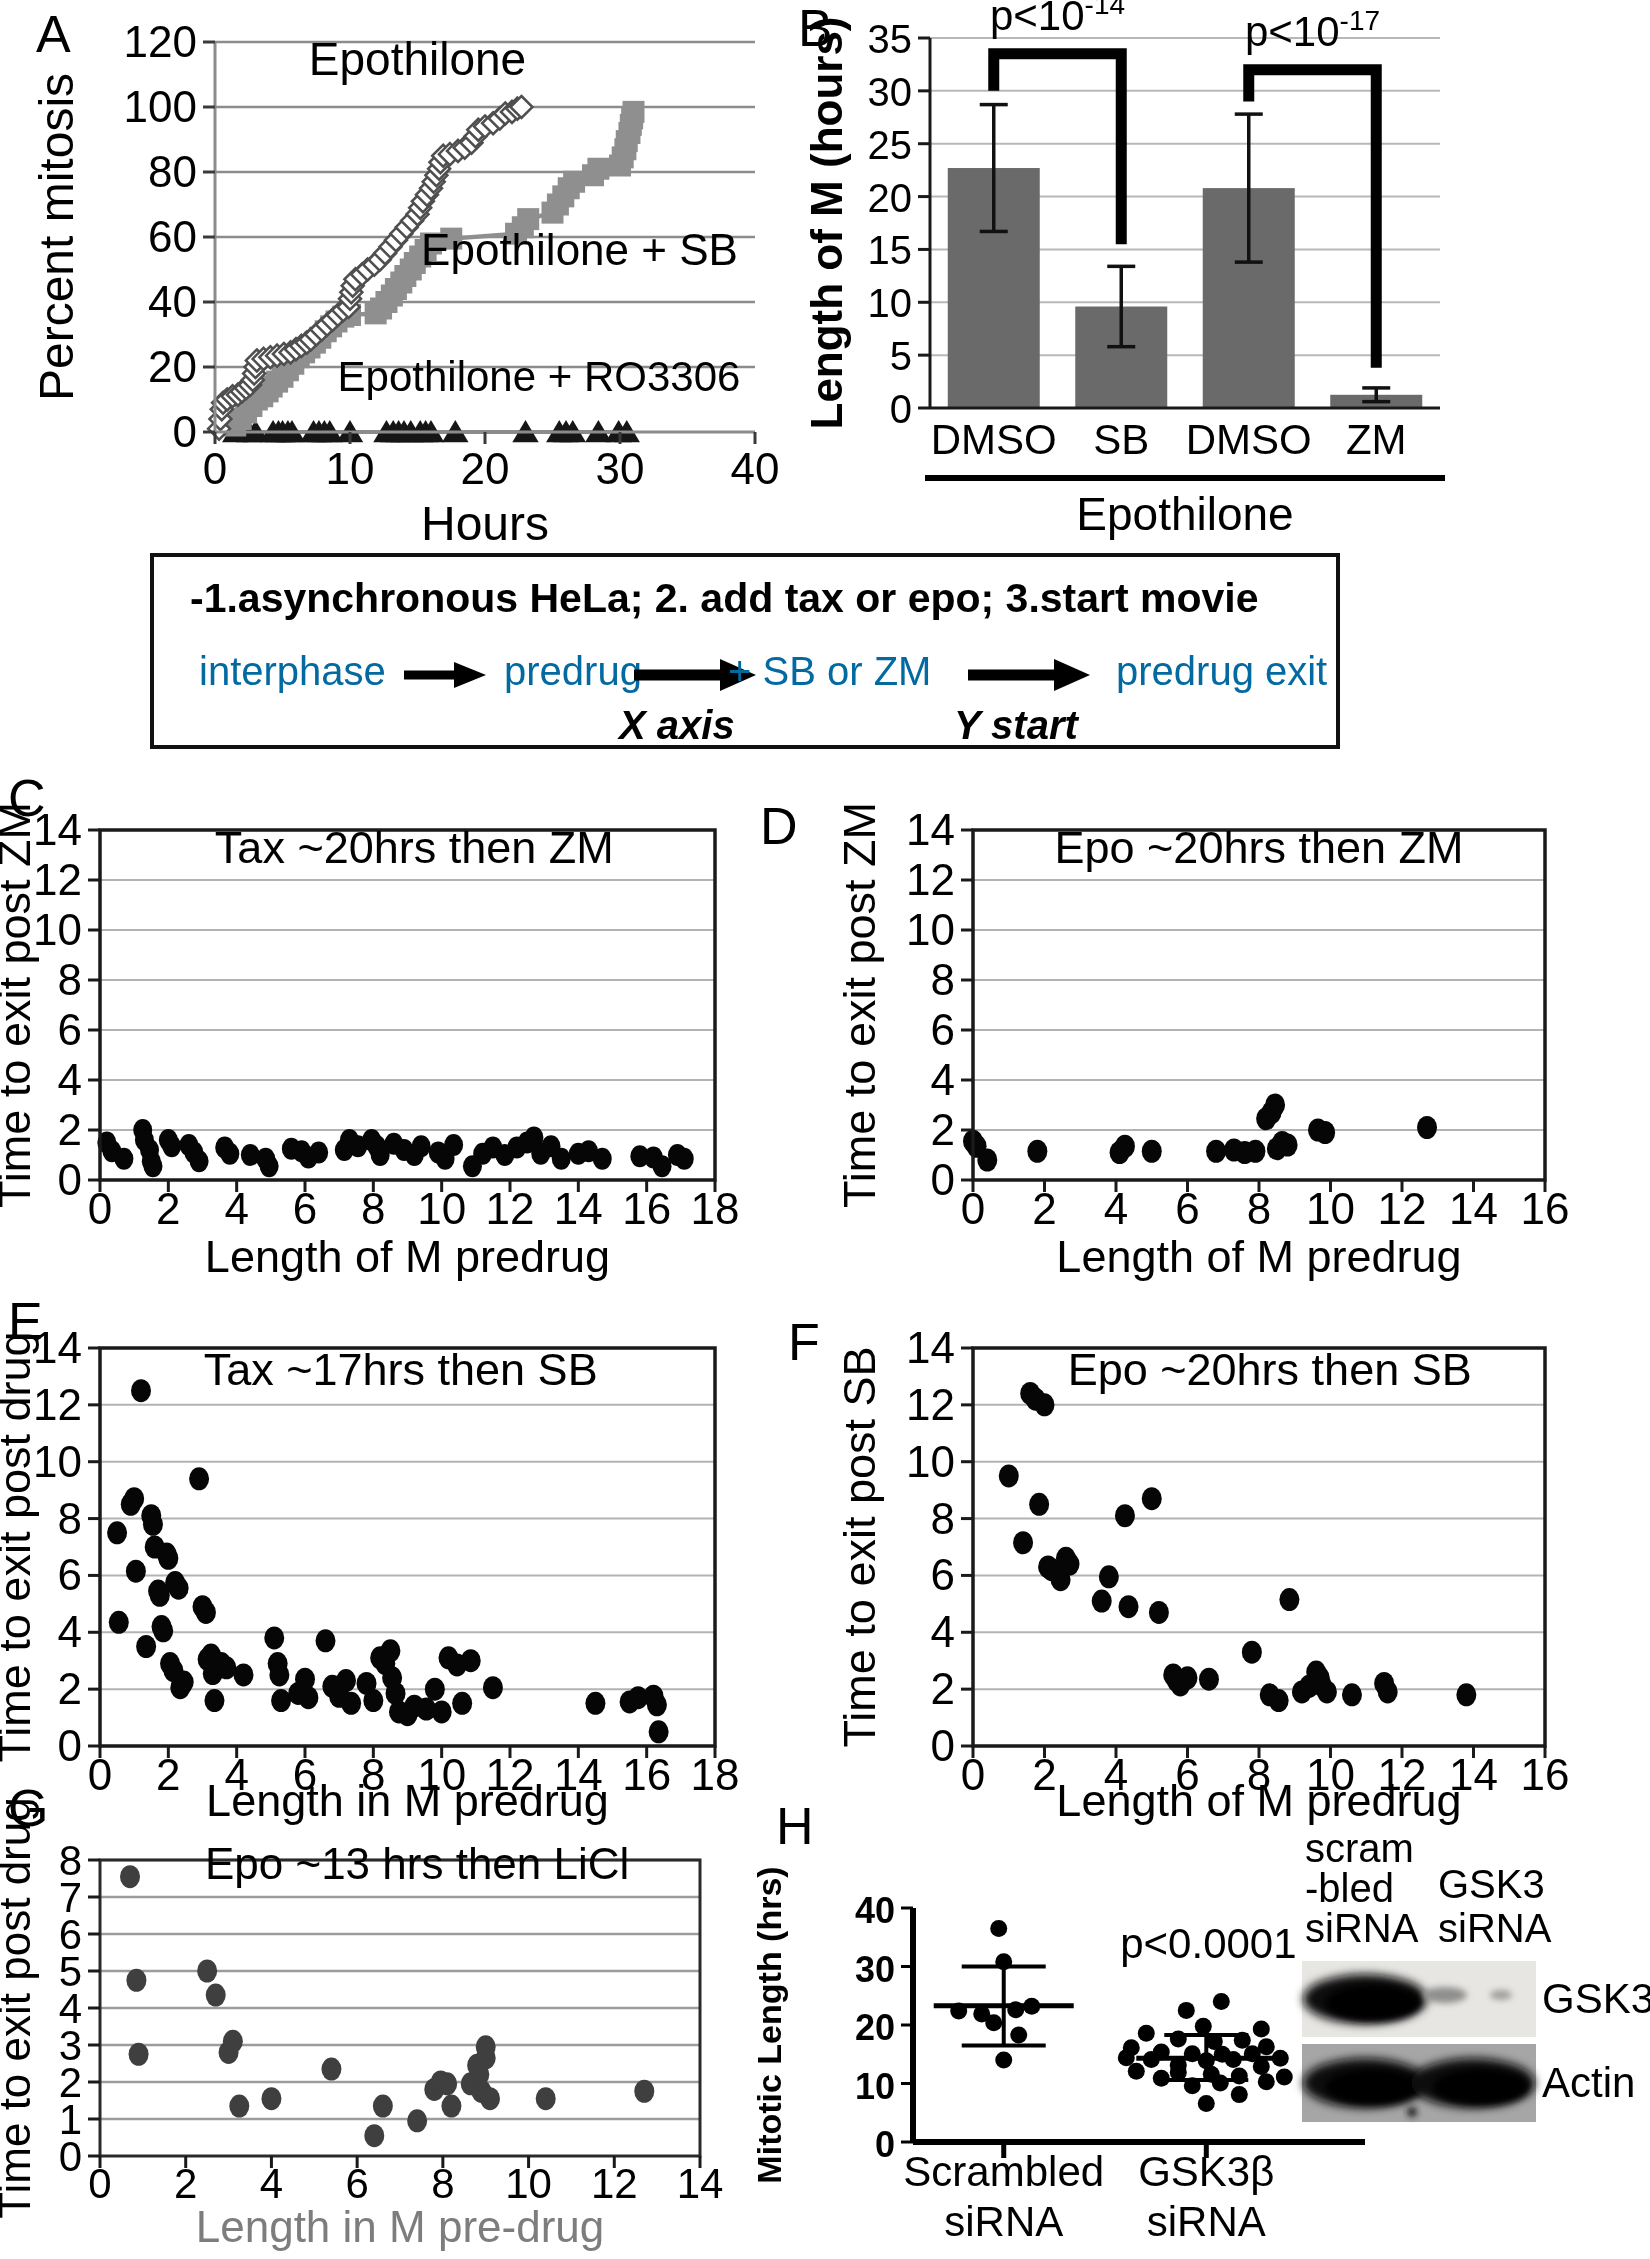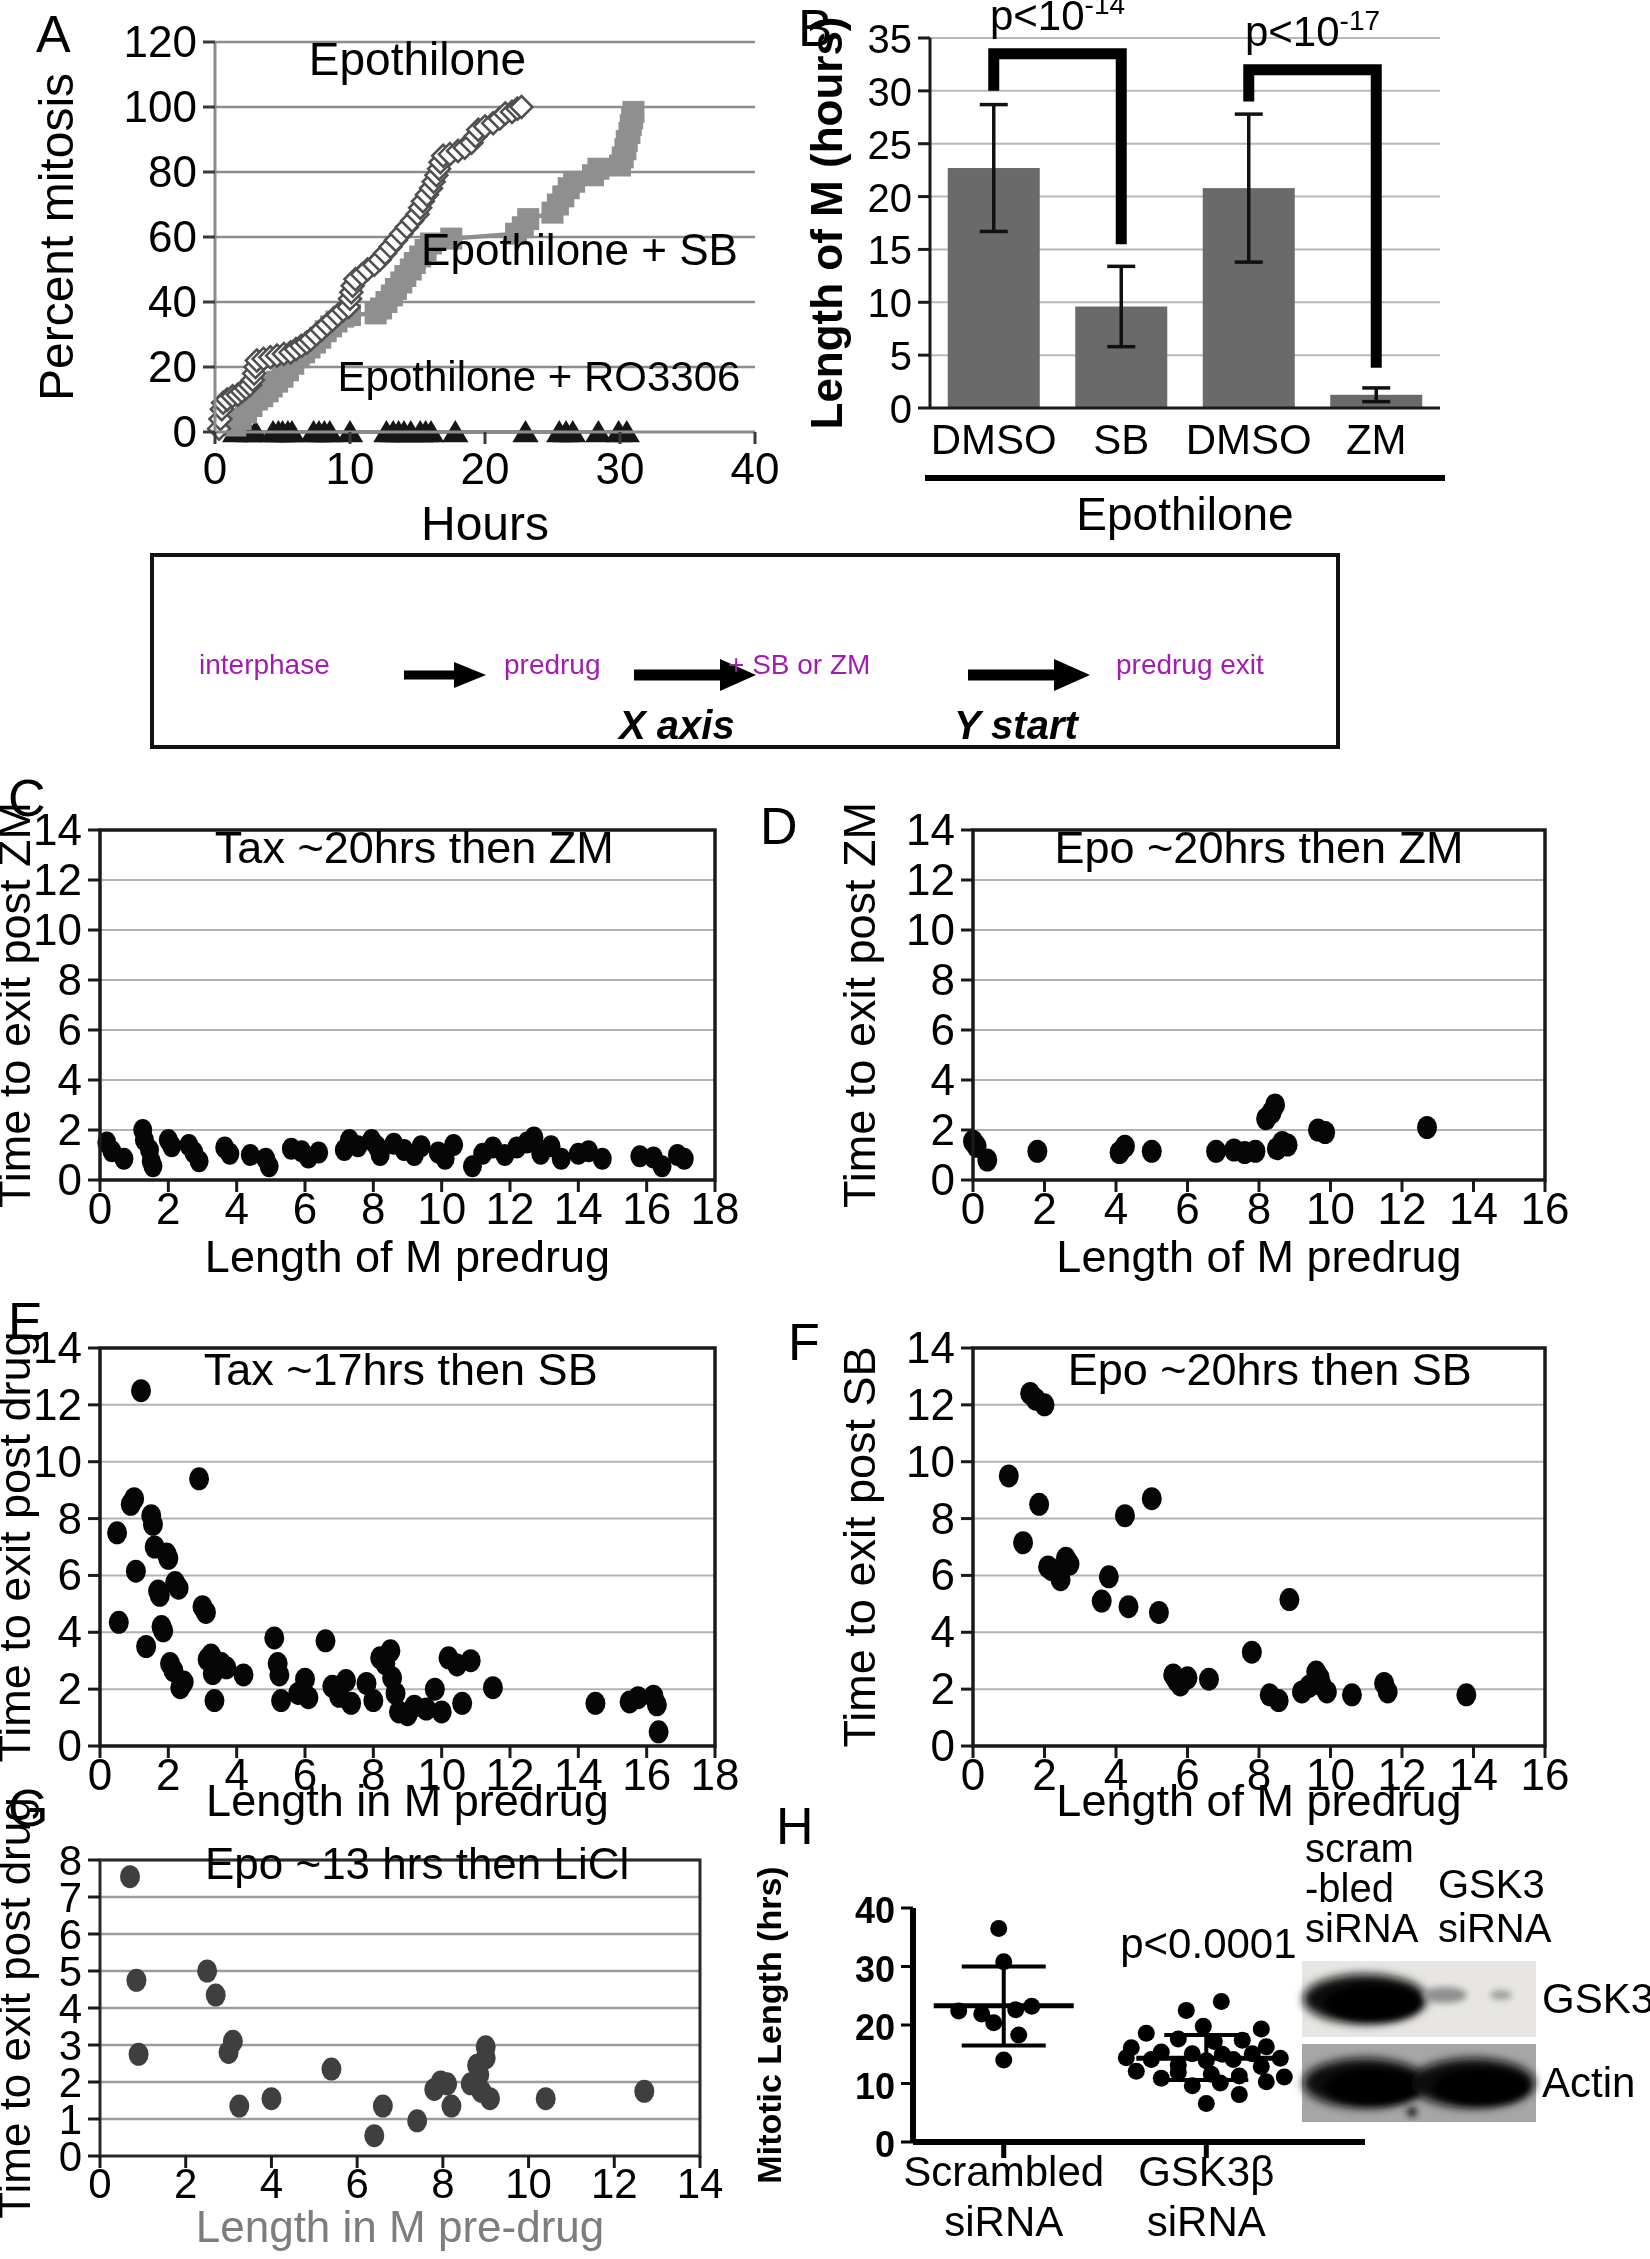--- a/index.html
+++ b/index.html
@@ -4,21 +4,21 @@
 <style>
   html,body{margin:0;padding:0;background:#fff;}
   #root{position:relative;width:1650px;height:2259px;background:#ffffff;
         font-family:"Liberation Sans",sans-serif;overflow:hidden;}
   .plabel{position:absolute;font-size:52px;color:#000;line-height:1;}
   svg{position:absolute;overflow:visible;}
   svg text{font-family:"Liberation Sans",sans-serif;}
   #flowbox{position:absolute;left:150px;top:553px;width:1182px;height:188px;
            border:4px solid #111;background:#fff;}
   .fb-line1{position:absolute;left:36px;top:18px;font-size:41px;font-weight:bold;color:#000;white-space:nowrap;}
-  .fb-step{position:absolute;top:92px;font-size:28px;color:#a21caf;white-space:nowrap;text-align:center;}
+  .fb-step{position:absolute;top:92px;font-size:40px;color:#0369a1;white-space:nowrap;text-align:center;}
   .fb-axis{position:absolute;top:146px;font-size:40px;font-weight:bold;font-style:italic;color:#000;white-space:nowrap;}
   .fb-arrow{position:absolute;}
 </style>
 </head>
 <body>
 
 <div id="root">
 
   <div class="plabel" style="left:36px;top:8px">A</div>
   <div class="plabel" style="left:798px;top:2px">B</div>
@@ -783,20 +783,21 @@
       <text x="150" y="242" font-size="36" text-anchor="end" fill="#000" font-weight="bold" font-style="normal">20</text>
       <line x1="156" x2="168" y1="168.5" y2="168.5" stroke="#000000" stroke-width="3"></line>
       <text x="150" y="183.5" font-size="36" text-anchor="end" fill="#000" font-weight="bold" font-style="normal">30</text>
       <line x1="156" x2="168" y1="110" y2="110" stroke="#000000" stroke-width="3"></line>
       <text x="150" y="125" font-size="36" text-anchor="end" fill="#000" font-weight="bold" font-style="normal">40</text>
       <text x="36" y="227" font-size="34" text-anchor="middle" fill="#000" font-weight="bold" font-style="normal" transform="rotate(-90 36 227)">Mitotic Length (hrs)</text>
       <text x="463.4" y="159.725" font-size="42" text-anchor="middle" fill="#000" font-weight="normal" font-style="normal">p&lt;0.0001</text>
     </svg>
 
   <div id="flowbox">
+    <div class="fb-line1">-1.asynchronous HeLa; 2. add tax or epo; 3.start movie</div>
     <span class="fb-step" style="left:45px">interphase</span>
     <svg class="fb-arrow" style="left:248px;top:100px" width="85" height="36">
       <line x1="2" y1="18" x2="56" y2="18" stroke="#000" stroke-width="9"></line>
       <polygon points="52,5 84,18 52,31" fill="#000"></polygon>
     </svg>
     <span class="fb-step" style="left:350px">predrug</span>
     <svg class="fb-arrow" style="left:478px;top:98px" width="125" height="40">
       <line x1="2" y1="20" x2="92" y2="20" stroke="#000" stroke-width="11"></line>
       <polygon points="88,4 124,20 88,36" fill="#000"></polygon>
     </svg>

